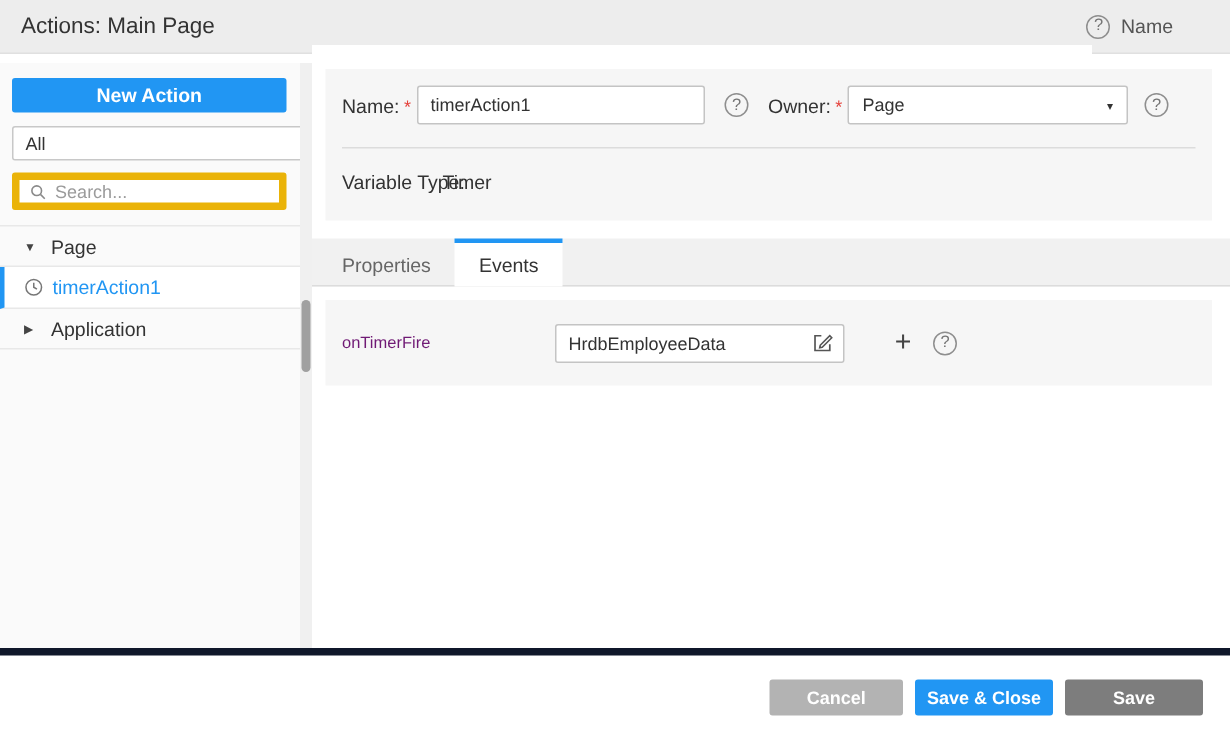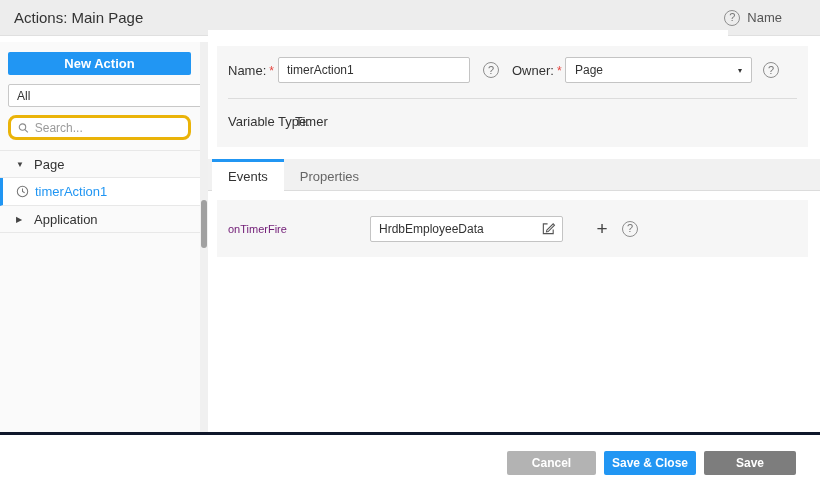--- a/index.html
+++ b/index.html
@@ -41,21 +41,21 @@
   }
   .filter-select {
     position: absolute; left: 8px; top: 42px; width: 206px; height: 23px;
     background: #fff; border: 1px solid #c8c8c8; border-radius: 2px;
     display: flex; align-items: center; justify-content: space-between;
     padding: 0 8px; font-size: 12px; color: #333; cursor: pointer;
   }
   .dd-arrow { font-size: 8px; color: #333; }
   .search-box {
     position: absolute; left: 8px; top: 73px; width: 183px; height: 25px;
-    background: #fff; border: 3px solid #eab308; border-radius: 8px;
+    background: #fff; border: 5px solid #eab308; border-radius: 2px;
     display: flex; align-items: center; padding: 0 7px; gap: 6px;
   }
   .search-box input {
     border: none; outline: none; font-size: 12px; color: #333; width: 100%;
     background: transparent; font-family: inherit;
   }
   .search-box input::placeholder { color: #9b9b9b; }
 
   .tree { position: absolute; left: 0; top: 108px; width: 200px; border-top: 1px solid #e8e8e8; }
   .tree-row {
@@ -142,23 +142,23 @@
   .add-handler {
     position: absolute; left: 374px; width: 22px; height: 26px;
     display: flex; align-items: center; justify-content: center;
     font-size: 19px; color: #444; cursor: pointer; background: transparent; border: none;
   }
   .help-event { position: absolute; left: 405px; cursor: pointer; }
 
   
   .footer {
     position: absolute; left: 0; top: 432px; width: 820px; height: 58px;
-    background: #ffffff; border-top: 3px solid #0f172a;
+    background: #ffffff; border-top: 5px solid #0f172a;
     display: flex; align-items: flex-start; justify-content: flex-end;
-    gap: 8px; padding: 16px 24px 0 0;
+    gap: 8px; padding: 16px 18px 0 0;
   }
   .btn {
     height: 24px; border: none; border-radius: 2px; color: #fff;
     font-size: 12px; font-weight: bold; cursor: pointer; font-family: inherit;
     display: flex; align-items: center; justify-content: center;
   }
   .btn-cancel { width: 89px; background: #b3b3b3; }
   .btn-save { width: 92px; background: #7d7d7d; }
   .btn-primary { width: 92px; background: #2196f3; }
 
@@ -232,22 +232,22 @@
         <span class="q-circle lg help-owner">?</span>
       </div>
 
       <div class="form-divider"></div>
 
       <span class="vartype-row">Variable Type:</span>
       <span class="vartype-value">Timer</span>
     </div>
 
     <div class="tabbar">
+      <div class="tab">Properties</div>
       <div class="tab active">Events</div>
-      <div class="tab">Properties</div>
     </div>
 
     <div class="events-box">
       <span class="event-label">onTimerFire</span>
 
       <div class="handler-chip">
         <span class="handler-text">HrdbEmployeeData</span>
         <svg width="15" height="15" viewBox="0 0 16 16">
           <path d="M13 9 V13.5 H2.5 V3 H7" fill="none" stroke="#555" stroke-width="1.2"></path>
           <path d="M6.2 9.8 L13 3 L14.4 4.4 L7.6 11.2 L5.8 11.6 Z" fill="none" stroke="#555" stroke-width="1.1"></path>

